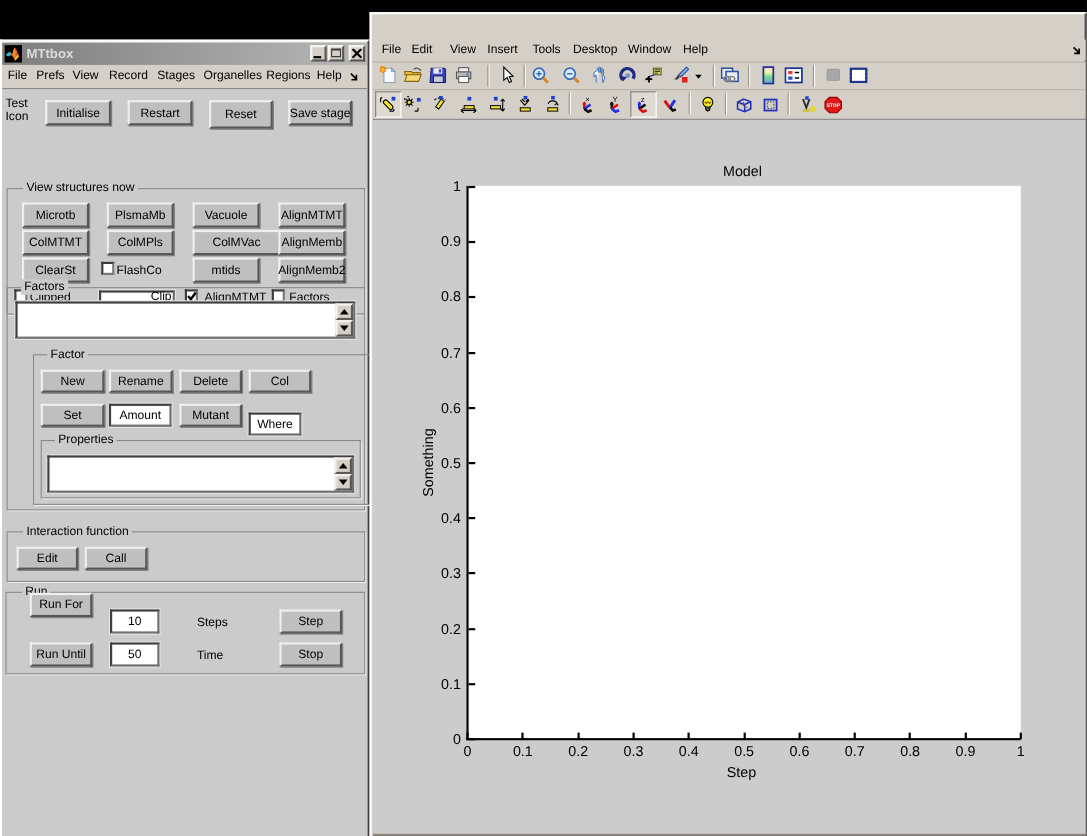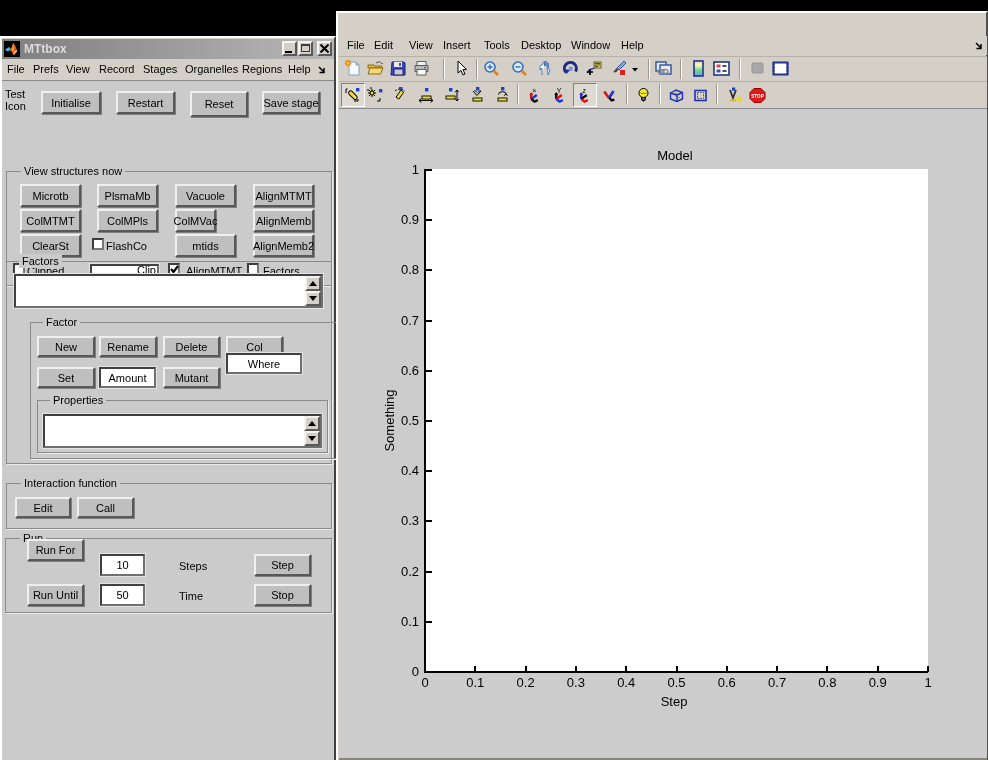--- a/index.html
+++ b/index.html
@@ -96,21 +96,21 @@
 <div class="btn" style="left:188px;top:53px;width:58px;height:26px;">Reset</div>
 <div class="btn" style="left:260px;top:53px;width:58px;height:23px;">Save stage</div>
 <div class="grp" style="left:4px;top:93px;width:326px;height:115px;margin-top:40px;">
 <span class="glab" style="left:14px;">View structures now</span>
 <div class="btn" style="left:13px;top:12px;width:61px;height:23px;">Microtb</div>
 <div class="btn" style="left:90px;top:12px;width:61px;height:23px;">PlsmaMb</div>
 <div class="btn" style="left:168px;top:12px;width:61px;height:23px;">Vacuole</div>
 <div class="btn" style="left:246px;top:12px;width:61px;height:23px;">AlignMTMT</div>
 <div class="btn" style="left:13px;top:37px;width:61px;height:23px;">ColMTMT</div>
 <div class="btn" style="left:90px;top:37px;width:61px;height:23px;">ColMPls</div>
-<div class="btn" style="left:168px;top:37px;width:41px;height:23px;">ColMVac</div>
+<div class="btn" style="left:168px;top:37px;width:80px;height:23px;">ColMVac</div>
 <div class="btn" style="left:246px;top:37px;width:61px;height:23px;">AlignMemb</div>
 <div class="btn" style="left:13px;top:62px;width:61px;height:23px;">ClearSt</div>
 <div class="btn" style="left:168px;top:62px;width:61px;height:23px;">mtids</div>
 <div class="btn" style="left:246px;top:62px;width:61px;height:23px;">AlignMemb2</div>
 <div class="cb" style="left:85px;top:66px;"></div>
 <div class="lab" style="left:99px;top:68px;">FlashCo</div>
 <div class="cb" style="left:6px;top:91px;"></div>
 <div class="lab" style="left:20px;top:93px;">Clipped</div>
 <div class="edit" style="left:83px;top:92px;width:69px;height:23px;padding-left:45px;">Clip 0%</div>
 <div class="cb" style="left:161px;top:91px;">
@@ -134,21 +134,21 @@
       </div>
 <div class="grp" style="left:7px;top:60px;width:309px;height:137px;margin-left:16px;">
 <span class="glab" style="left:12px;">Factor</span>
 <div class="btn" style="left:6px;top:13px;width:58px;height:21px;">New</div>
 <div class="btn" style="left:68px;top:13px;width:58px;height:21px;">Rename</div>
 <div class="btn" style="left:132px;top:13px;width:57px;height:21px;">Delete</div>
 <div class="btn" style="left:195px;top:13px;width:57px;height:21px;">Col</div>
 <div class="btn" style="left:6px;top:44px;width:58px;height:21px;">Set</div>
 <div class="edit" style="left:68px;top:44px;width:57px;height:21px;">Amount</div>
 <div class="btn" style="left:132px;top:44px;width:57px;height:21px;">Mutant</div>
-<div class="edit" style="left:195px;top:30px;width:76px;height:21px;">Where</div>
+<div class="edit" style="left:195px;top:52px;width:48px;height:21px;">Where</div>
 <div class="grp" style="left:6px;top:77px;width:291px;height:53px;">
 <span class="glab" style="left:12px;">Properties</span>
 <div class="lbx" style="left:5px;top:13px;width:279px;height:34px;">
             <div class="sbtn" style="right:0;top:0;">
               <div class="tri-up"></div>
             </div>
             <div class="sbtn" style="right:0;top:15px;">
               <div class="tri-dn"></div>
             </div>
           </div>

